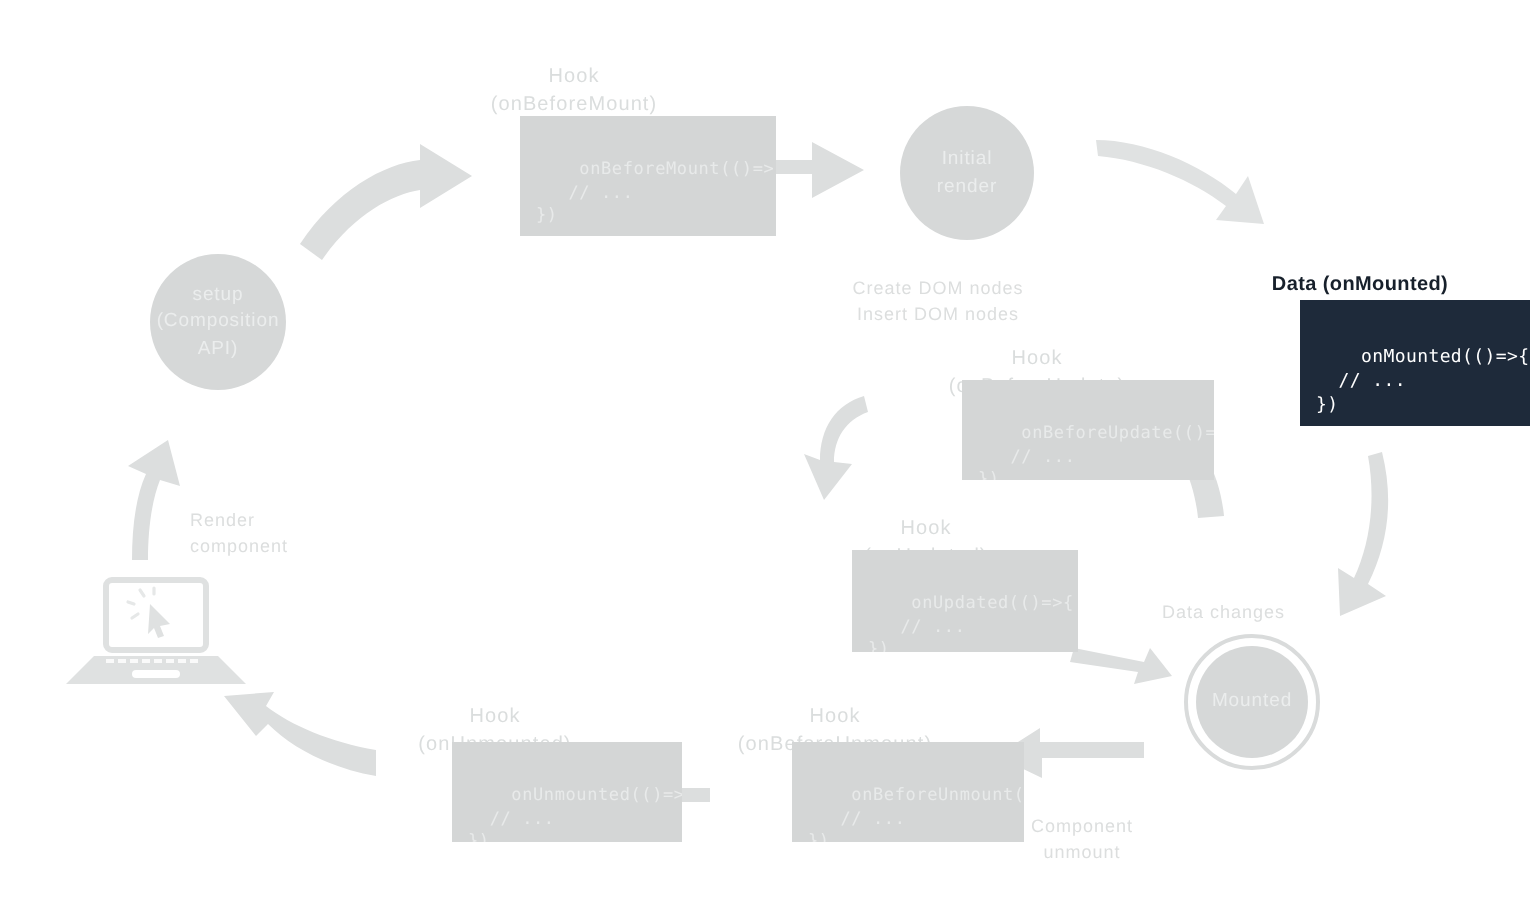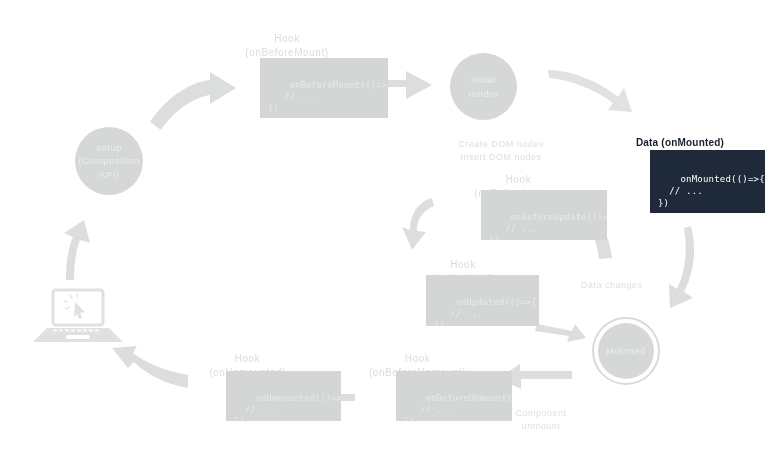--- a/index.html
+++ b/index.html
@@ -165,21 +165,21 @@
     <span>setup
 (Composition
 API)</span>
   </div>
 
   <div class="circle" style="left:450px; top:53px; width:67px; height:67px;">
     <span>Initial
 render</span>
   </div>
 
-  <div class="note center" style="left:436px; top:124px; width:130px;">
+  <div class="note center" style="left:404px; top:124px; width:130px;">
     <span>Create DOM nodes
 Insert DOM nodes</span>
   </div>
 
   <div class="ringwrap" style="left:592px; top:317px; width:68px; height:68px;"></div>
   <div class="circle" style="left:598px; top:323px; width:56px; height:56px;">
     <span>Mounted</span>
   </div>
 
   <div class="laptop" style="left:33px; top:288px; width:90px; height:62px;">
@@ -260,22 +260,26 @@
   <div class="caption" style="left:185px; top:337px; width:125px;">
     <span>Hook
 (onUnmounted)</span>
   </div>
   <div class="node codebox" style="left:188px; top:371px; width:115px; height:50px;">
     <span>onUnmounted(()=&gt;{
   // ...
 })</span>
   </div>
 
-
-  <div class="note" style="left:581px; top:265px; width:110px;">
+  <div class="note" style="left:95px; top:240px; width:110px;">
+    <span>Render
+component</span>
+  </div>
+
+  <div class="note" style="left:581px; top:286px; width:110px;">
     <span>Data changes</span>
   </div>
 
   <div class="note center" style="left:486px; top:393px; width:110px;">
     <span>Component
 unmount</span>
   </div>
 
 </div>
 

